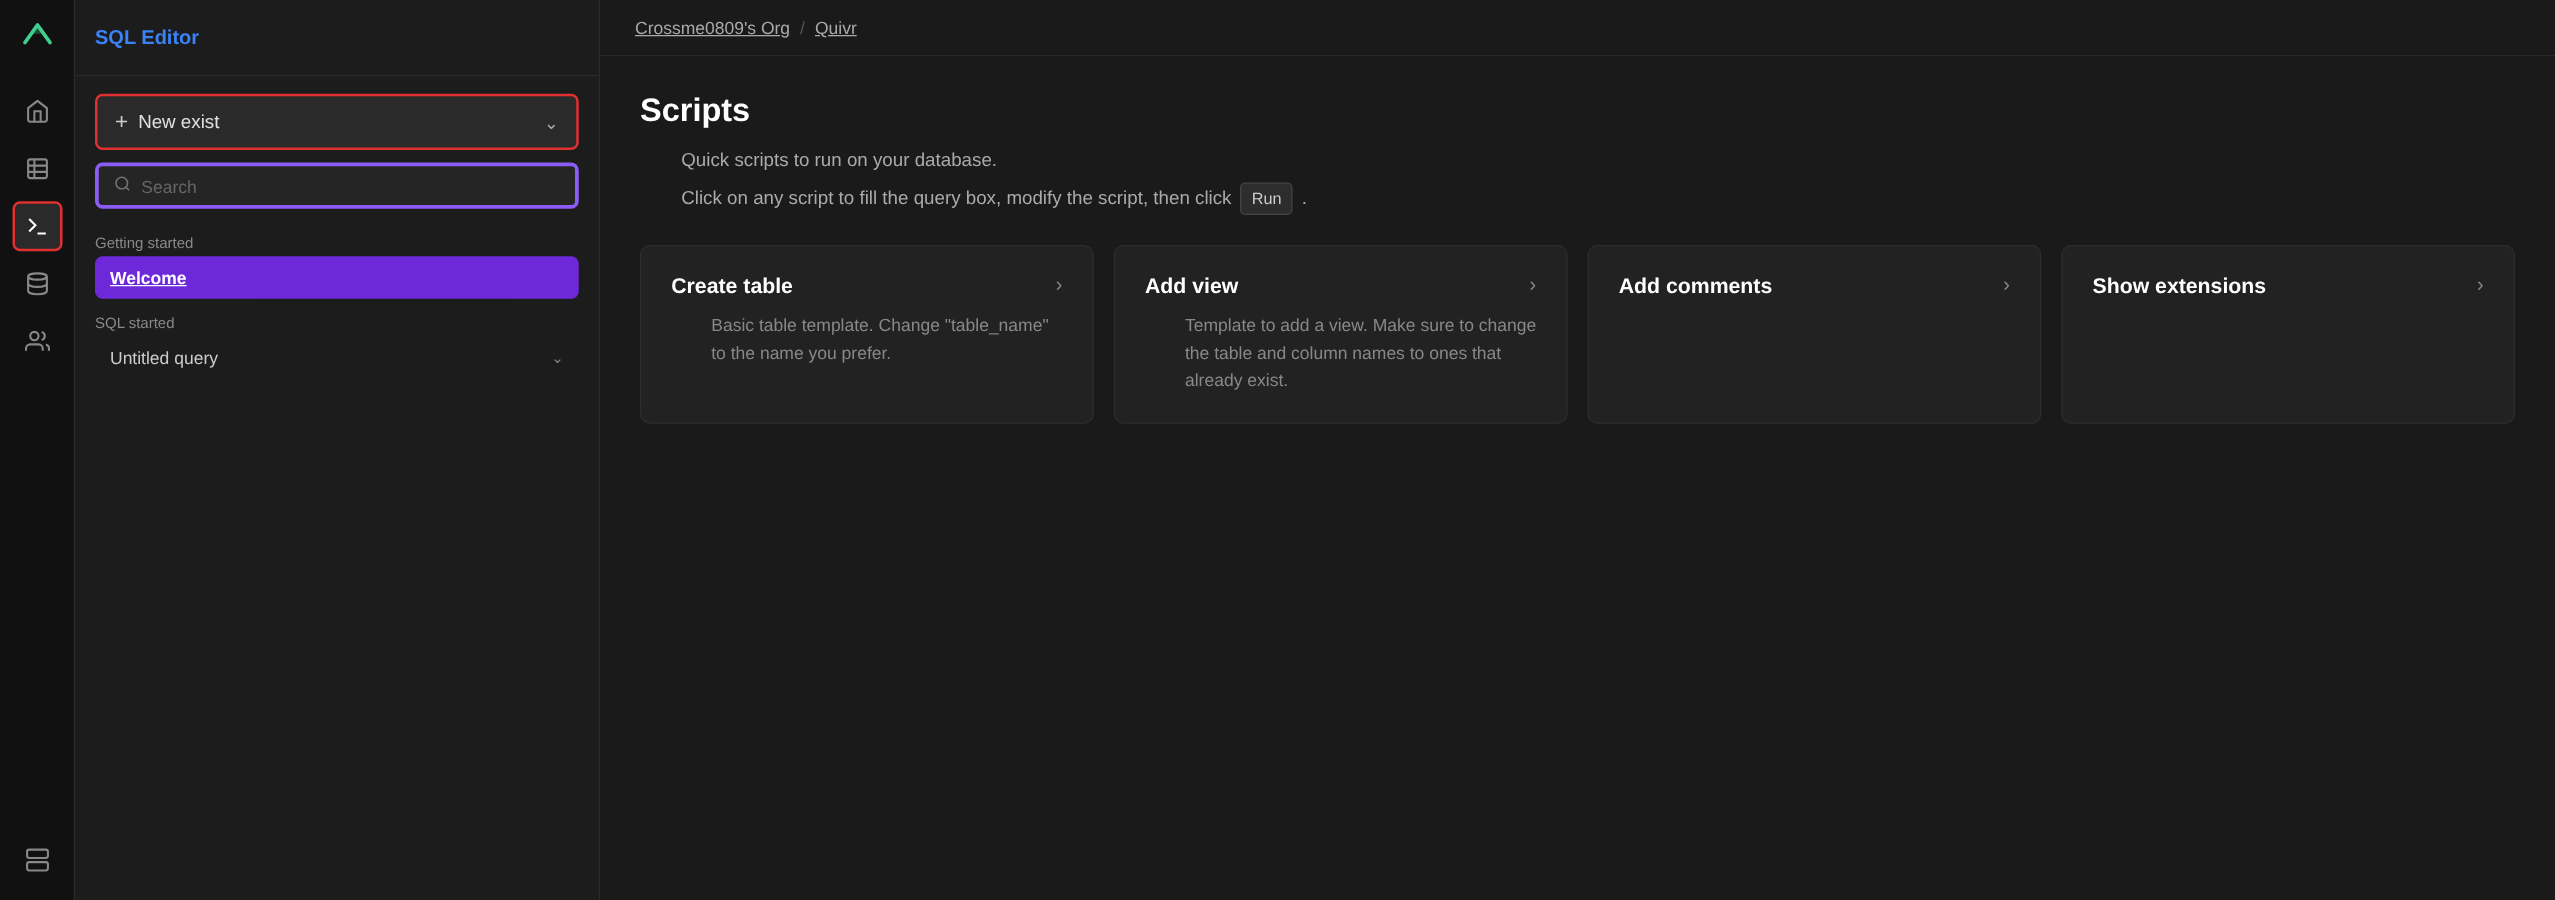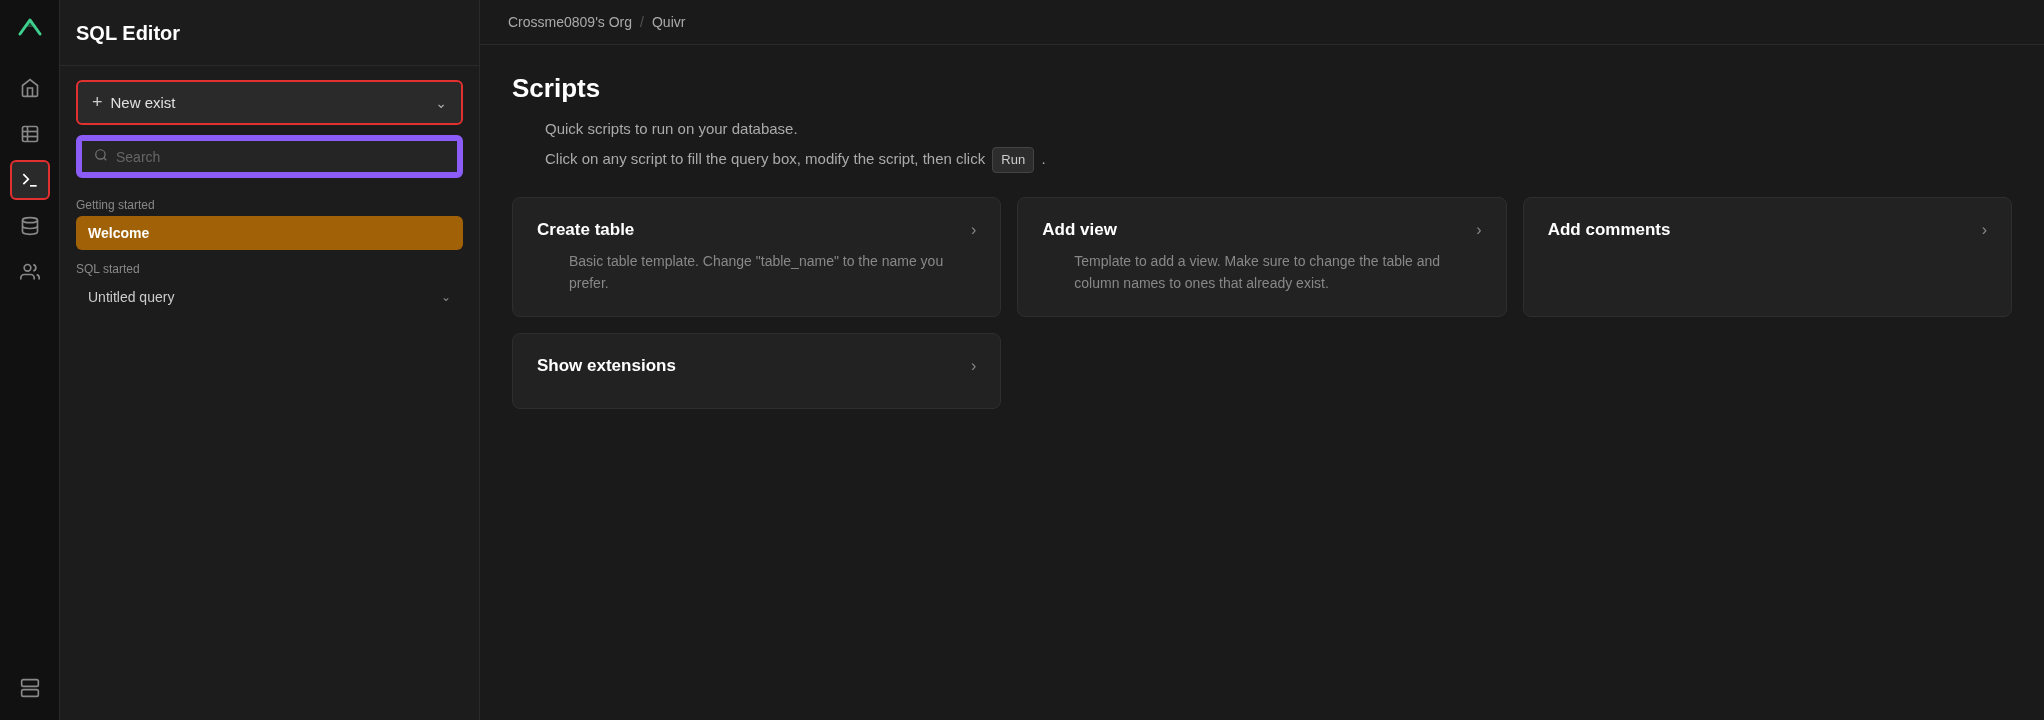--- a/index.html
+++ b/index.html
@@ -51,23 +51,23 @@
       border-right: 1px solid #2a2a2a;
       display: flex;
       flex-direction: column;
       flex-shrink: 0;
     }
     .left-panel-header {
       padding: 10px 16px;
       border-bottom: 1px solid #2a2a2a;
     }
     .left-panel-title {
-      font-size: 20px;
+      font-size: 16px;
       font-weight: 600;
-      color: #ffffff;
+      color: #3b82f6;
       padding: 12px 0 10px 0;
     }
 
     
     .new-query-container {
       padding: 14px 16px 10px 16px;
     }
     .new-query-btn {
       display: flex;
       align-items: center;
@@ -97,21 +97,21 @@
     }
 
     
     .search-container {
       padding: 0 16px 12px 16px;
     }
     .search-input-wrapper {
       display: flex;
       align-items: center;
       background: #252525;
-      border: 6px solid #8b5cf6;
+      border: 3px solid #8b5cf6;
       border-radius: 6px;
       padding: 7px 12px;
       gap: 8px;
     }
     .search-input-wrapper .search-icon-el {
       color: #777;
       font-size: 14px;
     }
     .search-input-wrapper input {
       background: transparent;
@@ -139,23 +139,24 @@
       display: flex;
       align-items: center;
       justify-content: space-between;
       padding: 9px 12px;
       border-radius: 6px;
       cursor: pointer;
       font-size: 14px;
       color: #cccccc;
     }
     .nav-item.active {
-      background: #a16207;
+      background: #6d28d9;
       color: #ffffff;
       font-weight: 600;
+      text-decoration: underline;
     }
     .nav-item .chevron-down {
       color: #888;
       font-size: 12px;
     }
 
     
     .main-content {
       flex: 1;
       background: #1a1a1a;
@@ -172,20 +173,21 @@
       border-bottom: 1px solid #2a2a2a;
       gap: 8px;
       font-size: 14px;
       color: #aaa;
     }
     .breadcrumb-bar .breadcrumb-sep {
       color: #555;
     }
     .breadcrumb-bar .breadcrumb-item {
       cursor: pointer;
+      text-decoration: underline;
     }
 
     
     .scripts-section {
       padding: 28px 32px;
     }
     .scripts-title {
       font-size: 26px;
       font-weight: 600;
       color: #ffffff;
@@ -206,21 +208,21 @@
       padding: 1px 8px;
       font-size: 13px;
       color: #ccc;
       margin: 0 3px;
       text-align: center;
     }
 
     
     .scripts-grid {
       display: grid;
-      grid-template-columns: 1fr 1fr 1fr;
+      grid-template-columns: 1fr 1fr 1fr 1fr;
       gap: 16px;
       margin-top: 24px;
     }
     .script-card {
       background: #222222;
       border: 1px solid #2e2e2e;
       border-radius: 8px;
       padding: 22px 24px;
       cursor: pointer;
       display: flex;

